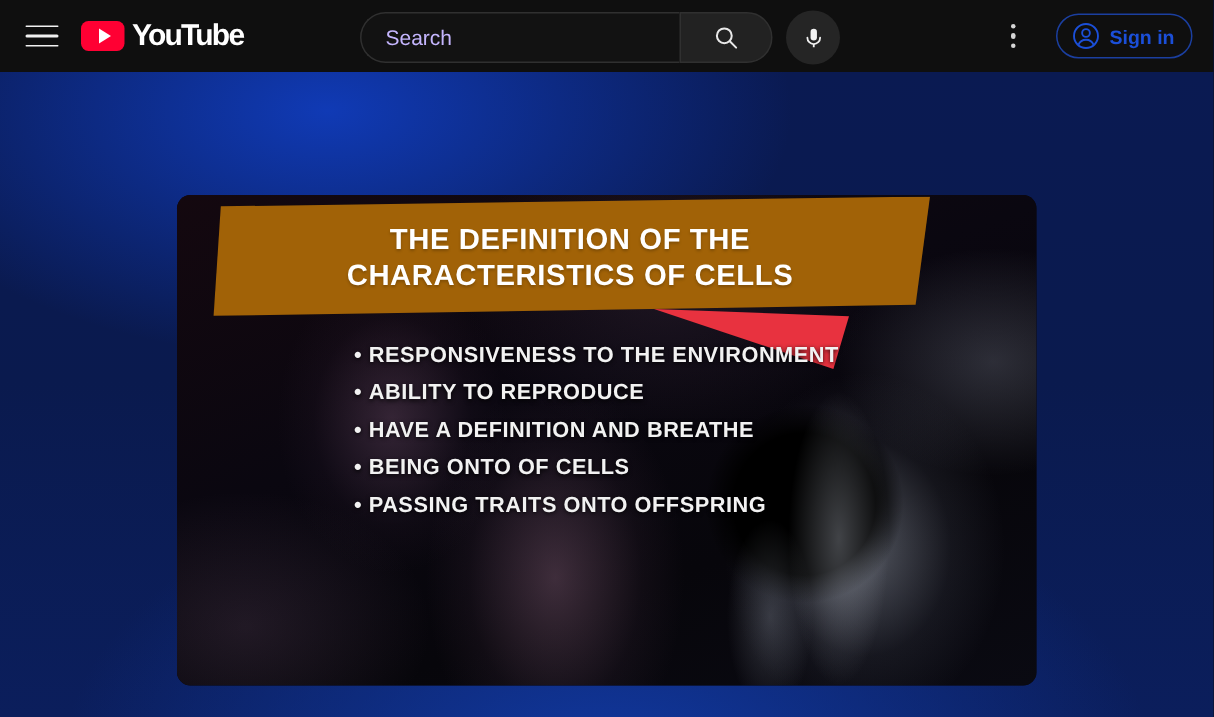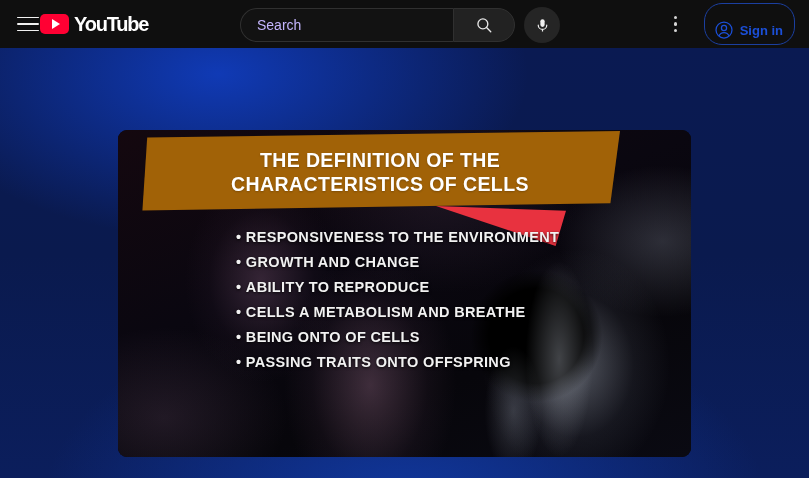--- a/index.html
+++ b/index.html
@@ -9,21 +9,21 @@
     font-family:"Liberation Sans", sans-serif;
     overflow:hidden;
   }
   #app { position:relative; width:809px; height:478px; overflow:hidden; }
 
   
   .masthead{
     position:absolute; top:0; left:0; width:809px; height:48px;
     background:#0f0f0f; display:flex; align-items:center; z-index:40;
   }
-  .mh-left{ display:flex; align-items:center; padding-left:16px; }
+  .mh-left{ display:flex; align-items:center; padding-left:16px; gap:14px; }
   .hamburger{ width:24px; height:24px; display:flex; flex-direction:column;
     justify-content:center; gap:5px; cursor:pointer; padding:0 1px; }
   .hamburger i{ display:block; height:1.6px; background:#f1f1f1; border-radius:1px; }
   .logo{ display:flex; align-items:center; gap:5px; cursor:pointer; }
   .logo-badge{ width:29px; height:20px; background:#ff0033; border-radius:5px;
     display:flex; align-items:center; justify-content:center; }
   .logo-badge .tri{ width:0;height:0; border-left:8px solid #fff;
     border-top:5px solid transparent; border-bottom:5px solid transparent; margin-left:2px;}
   .logo-word{ color:#fff; font-size:20px; font-weight:bold; letter-spacing:-1.2px; }
 
@@ -43,21 +43,21 @@
     display:flex; align-items:center; justify-content:center; cursor:pointer; }
 
   .mh-right{ position:absolute; right:14px; top:0; height:48px;
     display:flex; align-items:center; gap:16px; }
   .kebab{ width:24px;height:24px; display:flex; flex-direction:column;
     align-items:center; justify-content:center; gap:3px; cursor:pointer; }
   .kebab i{ width:3.4px; height:3.4px; border-radius:50%; background:#d6d6d6; display:block;}
   .signin{
     display:flex; align-items:center; gap:6px;
     border:1px solid #1b3fa0; border-radius:18px;
-    padding:16px 11px 4px 9px; cursor:pointer; background:transparent; }
+    padding:4px 11px 4px 9px; cursor:pointer; background:transparent; }
   .signin-label{ color:#1b4fd8; font-size:13px; font-weight:bold; white-space:nowrap; }
 
   
   .backdrop{
     position:absolute; top:48px; left:0; width:809px; height:430px;
     background:
       radial-gradient(ellipse 430px 230px at 27% 6%, #103ab5 0%, rgba(16,58,181,0) 72%),
       radial-gradient(ellipse 520px 300px at 50% 108%, #11389f 0%, rgba(17,56,159,0) 70%),
       linear-gradient(180deg,#0a1a52 0%, #0a1a4e 48%, #0b1e5c 100%);
     z-index:5;
@@ -186,21 +186,20 @@
 
     <div class="banner-tail"></div>
 
     <div class="banner">
       <div class="banner-line">THE DEFINITION OF THE</div>
       <div class="banner-line">CHARACTERISTICS OF CELLS</div>
     </div>
 
     <div class="bullets">
       <div class="bullet">RESPONSIVENESS TO THE ENVIRONMENT</div>
-      <div class="bullet">GROWTH AND CHANGE</div>
       <div class="bullet">ABILITY TO REPRODUCE</div>
-      <div class="bullet">CELLS A METABOLISM AND BREATHE</div>
+      <div class="bullet">HAVE A DEFINITION AND BREATHE</div>
       <div class="bullet">BEING ONTO OF CELLS</div>
       <div class="bullet">PASSING TRAITS ONTO OFFSPRING</div>
     </div>
   </div>
 
 </div>
 
 </body></html>

